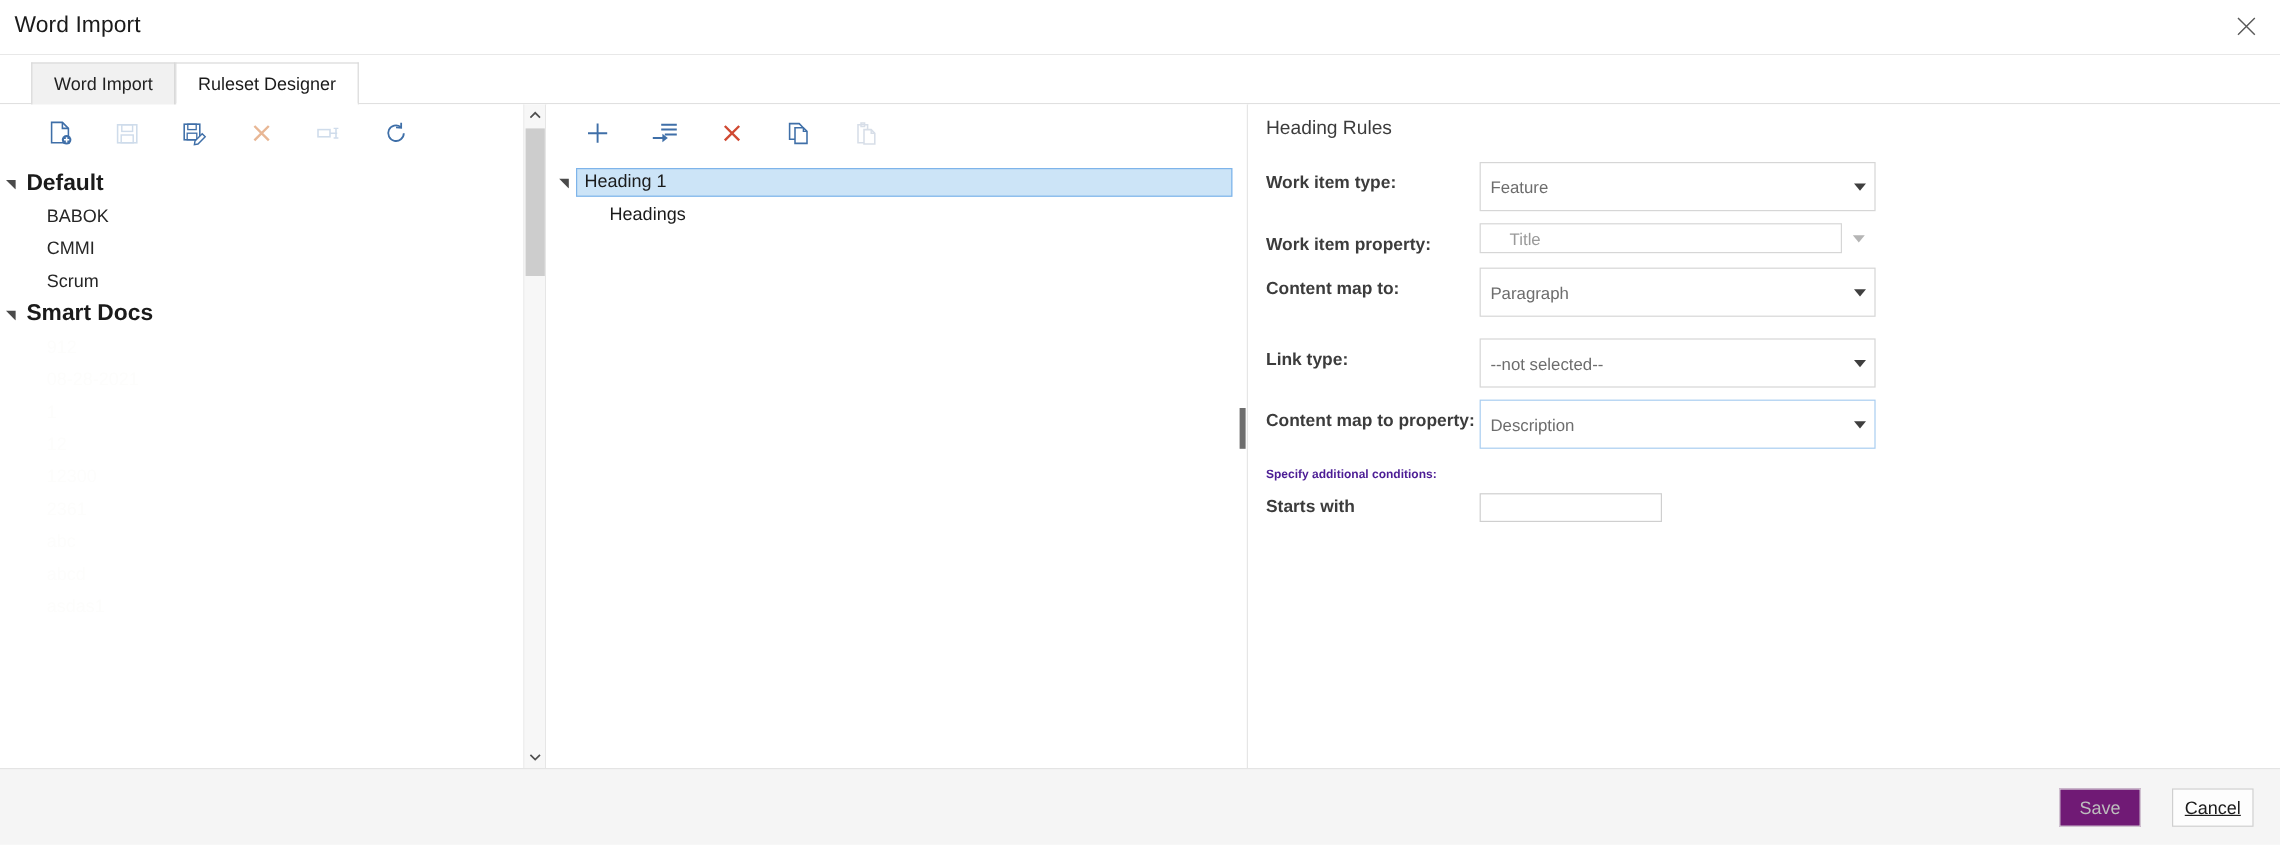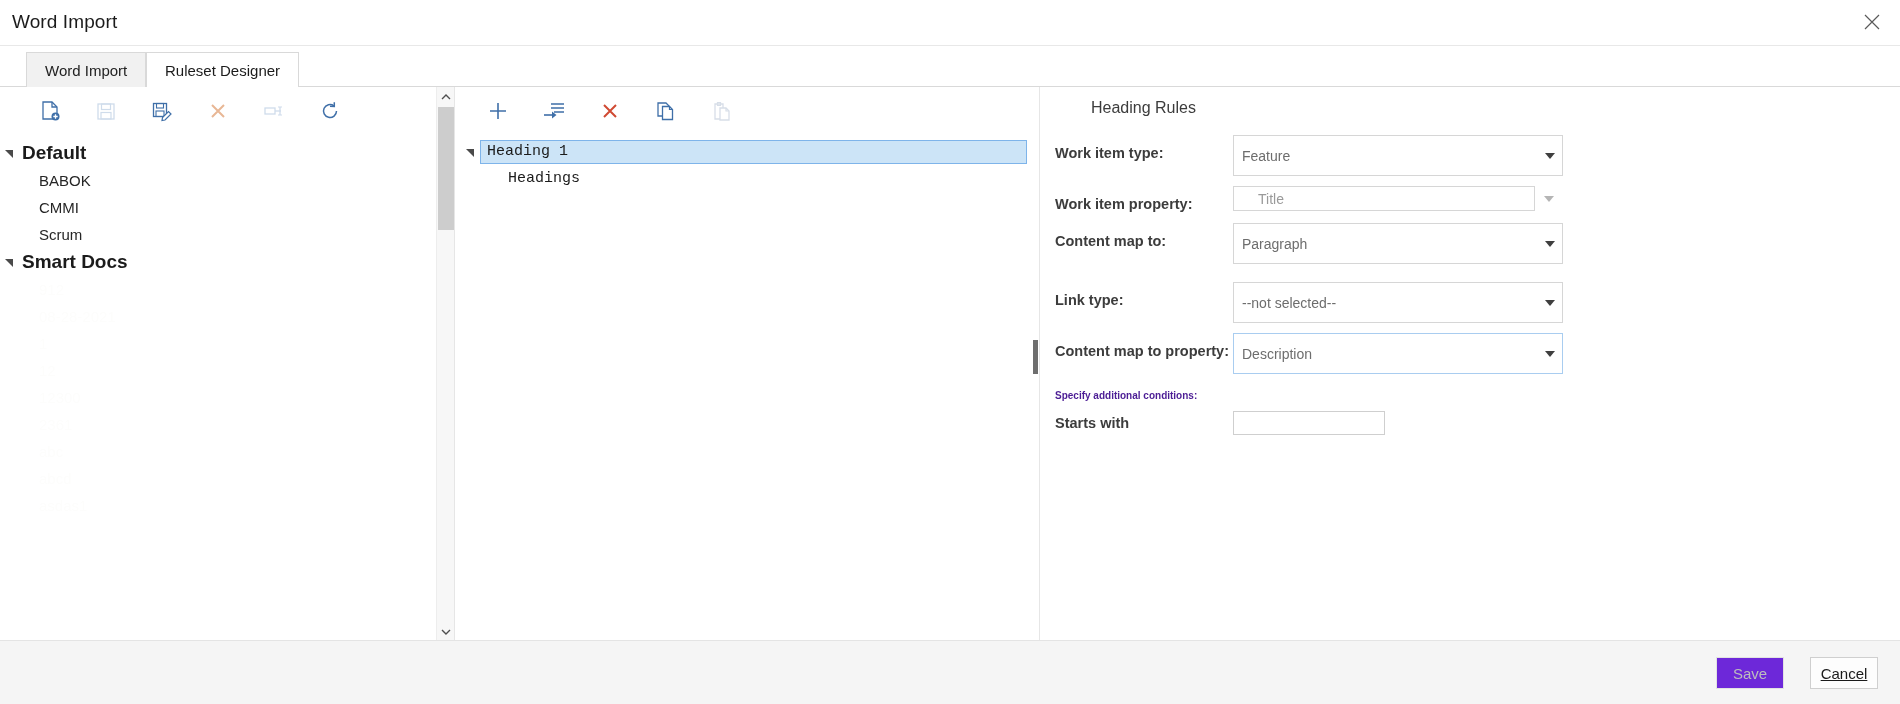--- a/index.html
+++ b/index.html
@@ -164,21 +164,21 @@
   }
 
   
   .mid-panel {
     position: absolute; left: 456px; top: 0;
     width: 584px; height: 553px;
     background: #ffffff;
     border-right: 1px solid #e6e6e6;
   }
   .mid-panel .toolbar { padding-left: 14px; }
-  .mid-tree { position: absolute; left: 0; top: 52px; right: 0; bottom: 0; font-family: Liberation Mono, monospace; }
+  .mid-tree { position: absolute; left: 0; top: 52px; right: 0; bottom: 0; }
   .rule-row {
     position: relative; height: 26px;
     display: flex; align-items: center;
     font-size: 15px; color: #1b1b1b;
     cursor: pointer;
   }
   .rule-row .tw {
     width: 20px; height: 20px;
     display: flex; align-items: center; justify-content: center;
     margin-left: 4px;
@@ -196,21 +196,21 @@
   .rule-row.child { padding-left: 52px; }
 
   
   .right-panel {
     position: absolute; left: 1041px; top: 0;
     right: 0; height: 553px;
     background: #ffffff;
   }
   .section-title {
     position: absolute; left: 14px; top: 12px;
-    font-size: 16px; color: #3c3c3c; margin-left: 36px;
+    font-size: 16px; color: #3c3c3c;
   }
   .form {
     position: absolute; left: 14px; top: 48px; right: 20px;
   }
   .frow {
     position: relative;
     display: flex; align-items: flex-start;
     margin-bottom: 10px;
   }
   .flabel {
@@ -288,21 +288,21 @@
   }
   .fbtn {
     position: absolute; top: 16px;
     width: 68px; height: 32px;
     display: flex; align-items: center; justify-content: center;
     font-size: 15px;
     border: 1px solid #cfcfcf;
     background: #fdfdfd;
     cursor: pointer;
   }
-  #btn-save { right: 116px; color: #bdbdbd; background: #6d28d9; border-color: #e2e2e2; cursor: default; }
+  #btn-save { right: 116px; color: #bdbdbd; background: #701a75; border-color: #e2e2e2; cursor: default; }
   #btn-cancel { right: 22px; color: #1b1b1b; text-decoration: underline; }
 </style>
 </head>
 <body>
 
 <div class="titlebar">
   <div class="title-text">Word Import</div>
   <div class="close-btn">
     <span>
       <svg width="18" height="18" viewBox="0 0 18 18">

